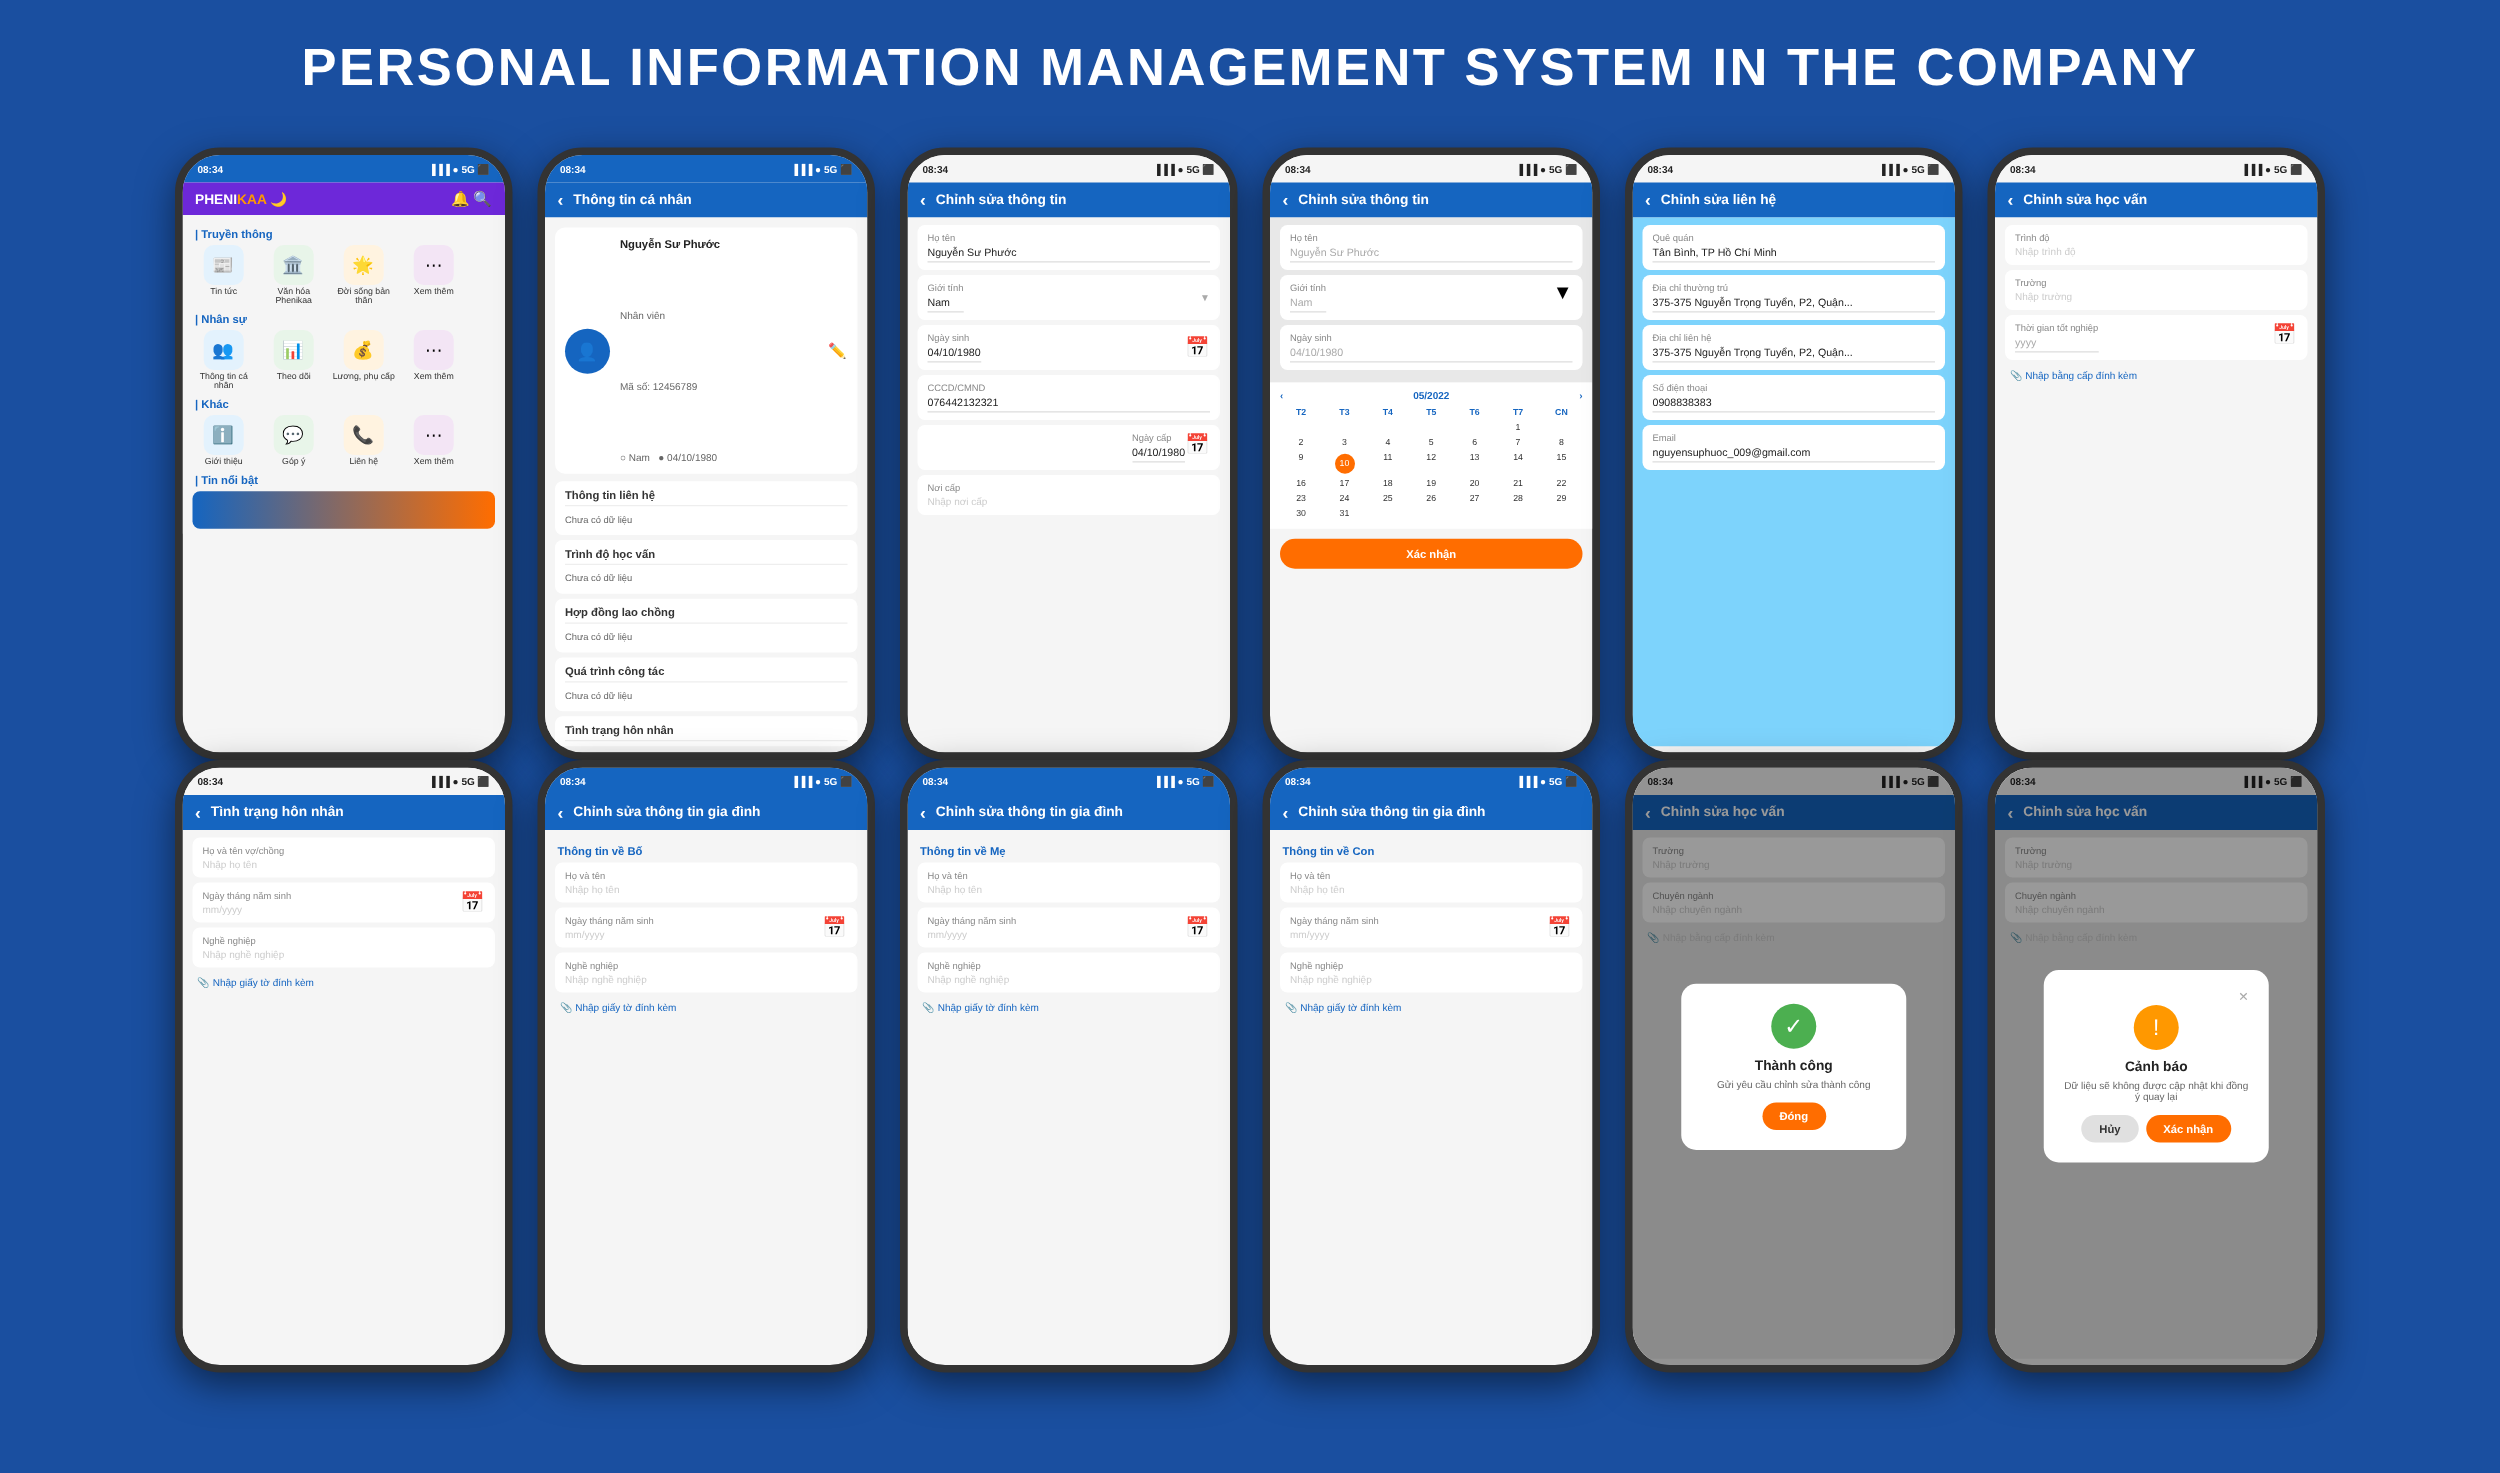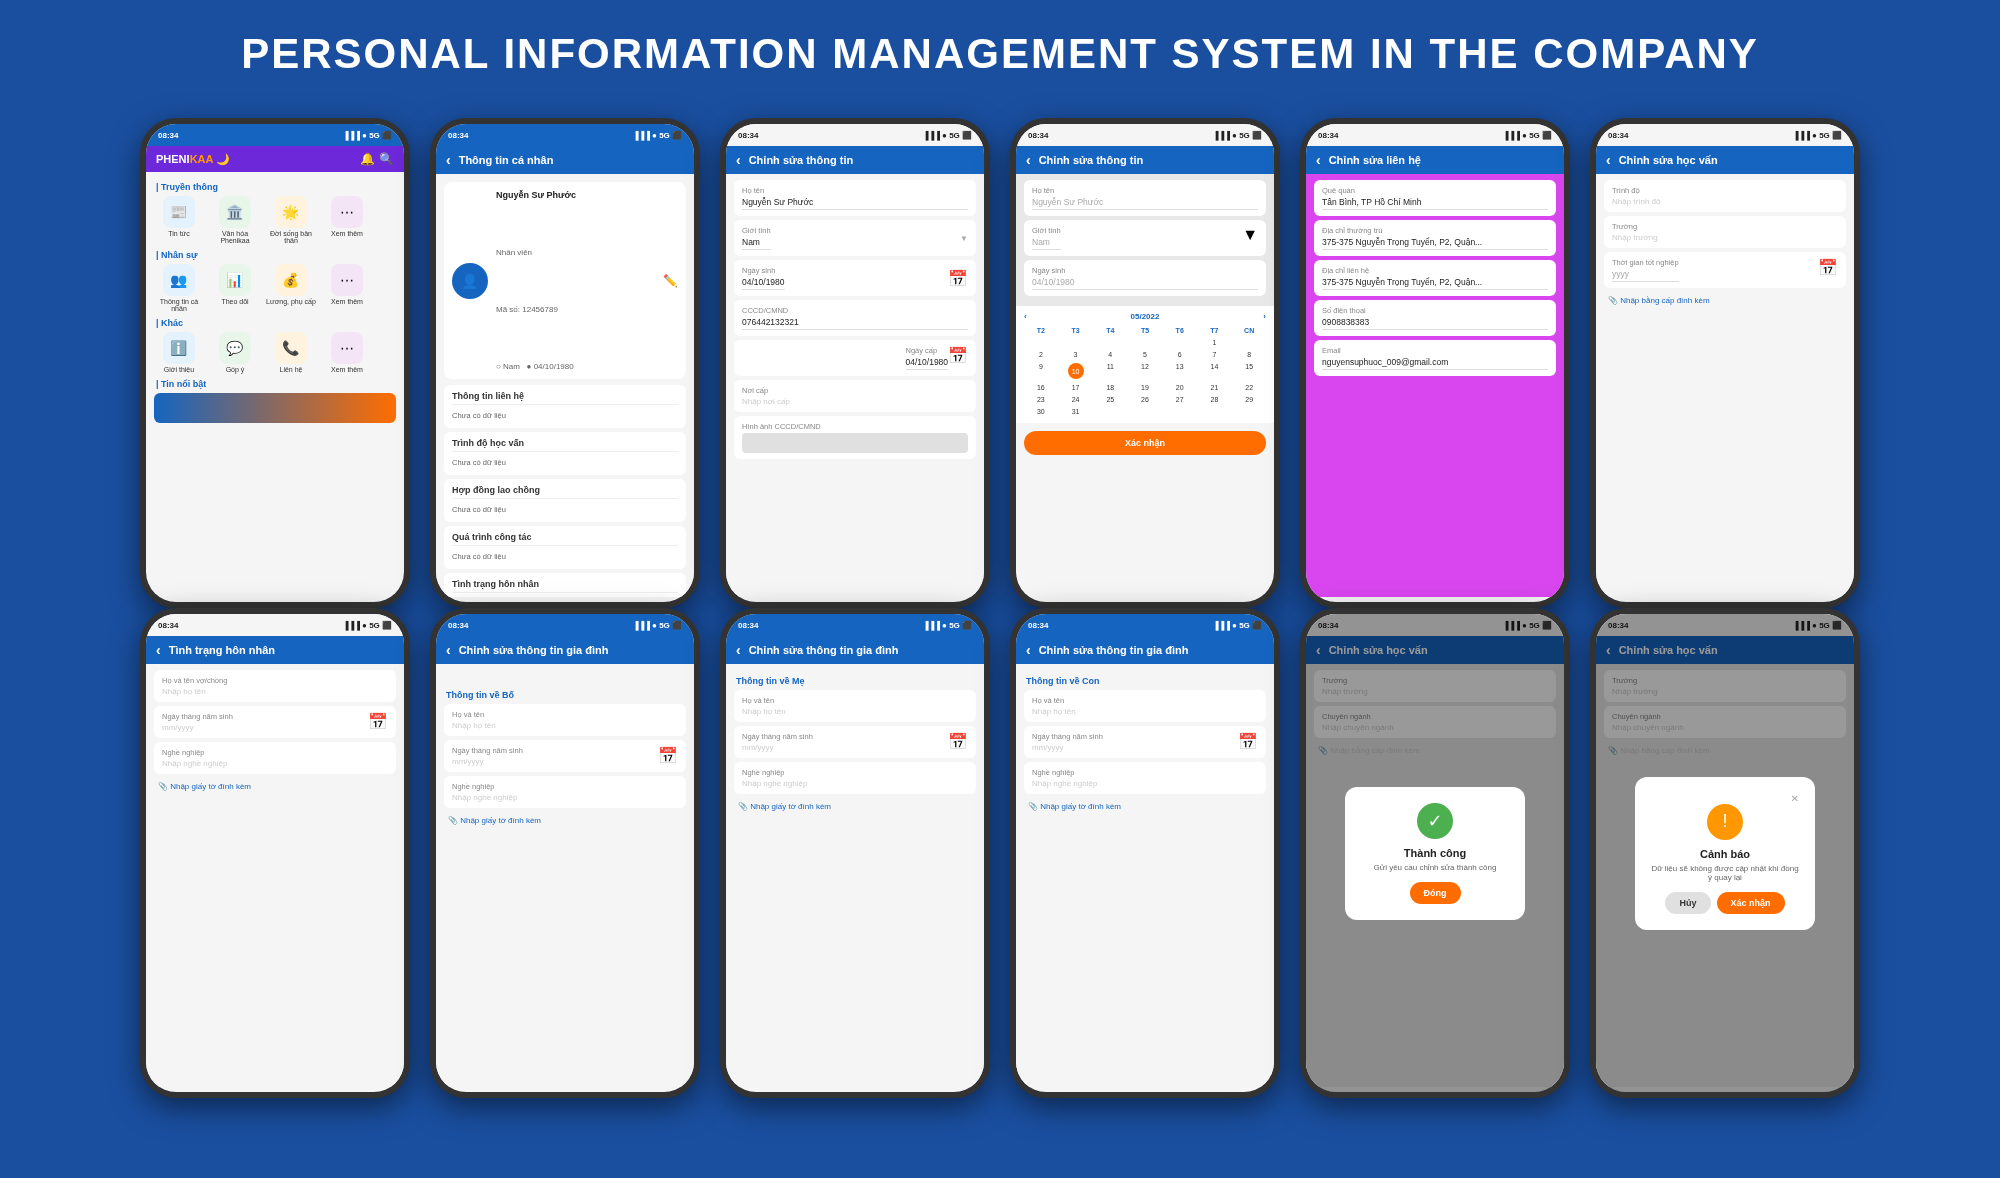--- a/index.html
+++ b/index.html
@@ -434,24 +434,20 @@
             <div class="form-field" style="display:flex;justify-content:flex-end;">
               <div>
                 <div class="field-label">Ngày cấp</div>
                 <div class="field-value">04/10/1980</div>
               </div>
               <span>📅</span>
             </div>
             <div class="form-field">
               <div class="field-label">Nơi cấp</div>
               <div class="field-placeholder">Nhập nơi cấp</div>
-            </div>
-            <div class="form-field">
-              <div class="field-label">Hình ảnh CCCD/CMND</div>
-              <div style="height:20px;background:#e0e0e0;border-radius:4px;"></div>
             </div>
           </div>
 
         </div>
       </div>
     </div>
 
     <div class="phone-wrapper">
       <div class="phone-frame">
         <div class="phone-screen">
@@ -548,21 +544,21 @@
           <div class="status-bar" style="background:#f5f5f5;">
             <span>08:34</span>
             <div class="status-icons">
                 <span>▐▐▐ ● 5G ⬛</span>
               </div>
           </div>
           <div class="header-title">
             <span class="back-arrow">‹</span>
             <span>Chỉnh sửa liên hệ</span>
           </div>
-          <div style="background:#d946ef;padding:6px 8px;overflow:hidden;height:calc(100% - 55px);">
+          <div style="background:#7dd3fc;padding:6px 8px;overflow:hidden;height:calc(100% - 55px);">
             <div class="form-field">
               <div class="field-label">Quê quán</div>
               <div class="field-value">Tân Bình, TP Hồ Chí Minh</div>
             </div>
             <div class="form-field">
               <div class="field-label">Địa chỉ thường trú</div>
               <div class="field-value">375-375 Nguyễn Trọng Tuyển, P2, Quận...</div>
             </div>
             <div class="form-field">
               <div class="field-label">Địa chỉ liên hệ</div>
@@ -664,21 +660,21 @@
           <div class="status-bar dark">
             <span>08:34</span>
             <div class="status-icons">
                 <span>▐▐▐ ● 5G ⬛</span>
               </div>
           </div>
           <div class="header-title">
             <span class="back-arrow">‹</span>
             <span>Chỉnh sửa thông tin gia đình</span>
           </div>
-          <div style="background:#f5f5f5;padding:20px 8px;height:calc(100% - 55px);overflow:hidden;">
+          <div style="background:#f5f5f5;padding:6px 8px;height:calc(100% - 55px);overflow:hidden;">
             <div class="section-label">Thông tin về Bố</div>
             <div class="form-field">
               <div class="field-label">Họ và tên</div>
               <div class="field-placeholder">Nhập họ tên</div>
             </div>
             <div class="form-field" style="display:flex;justify-content:space-between;">
               <div>
                 <div class="field-label">Ngày tháng năm sinh</div>
                 <div class="field-placeholder">mm/yyyy</div>
               </div>

